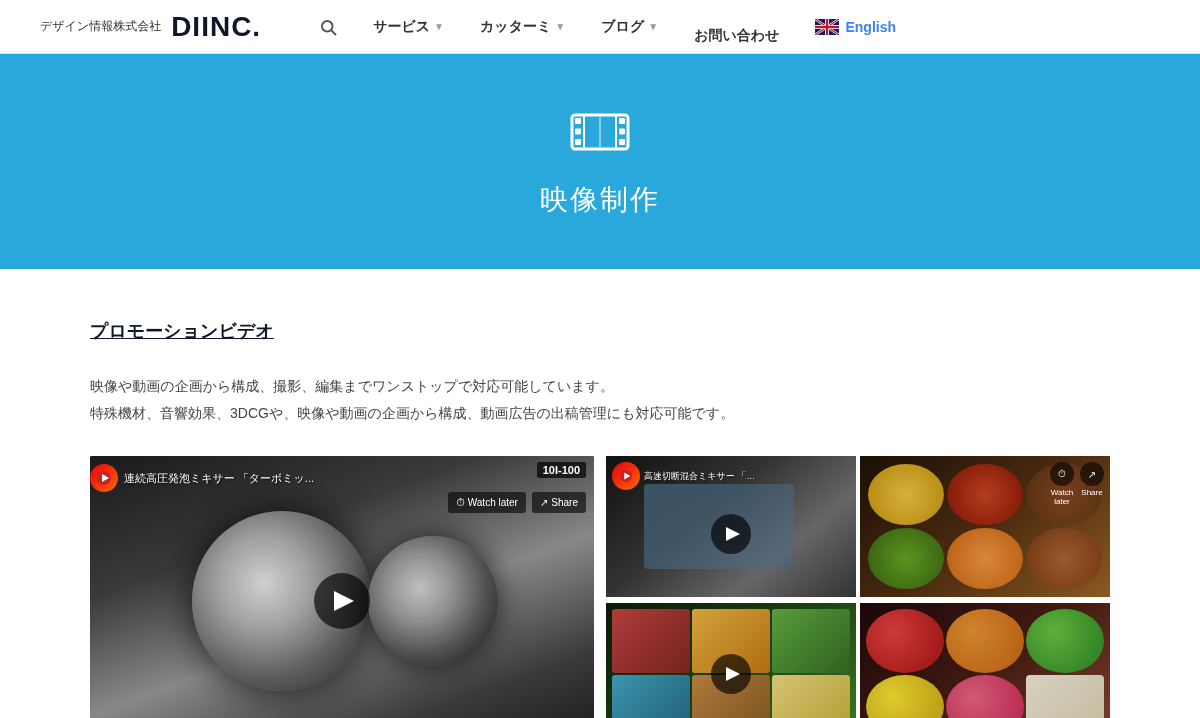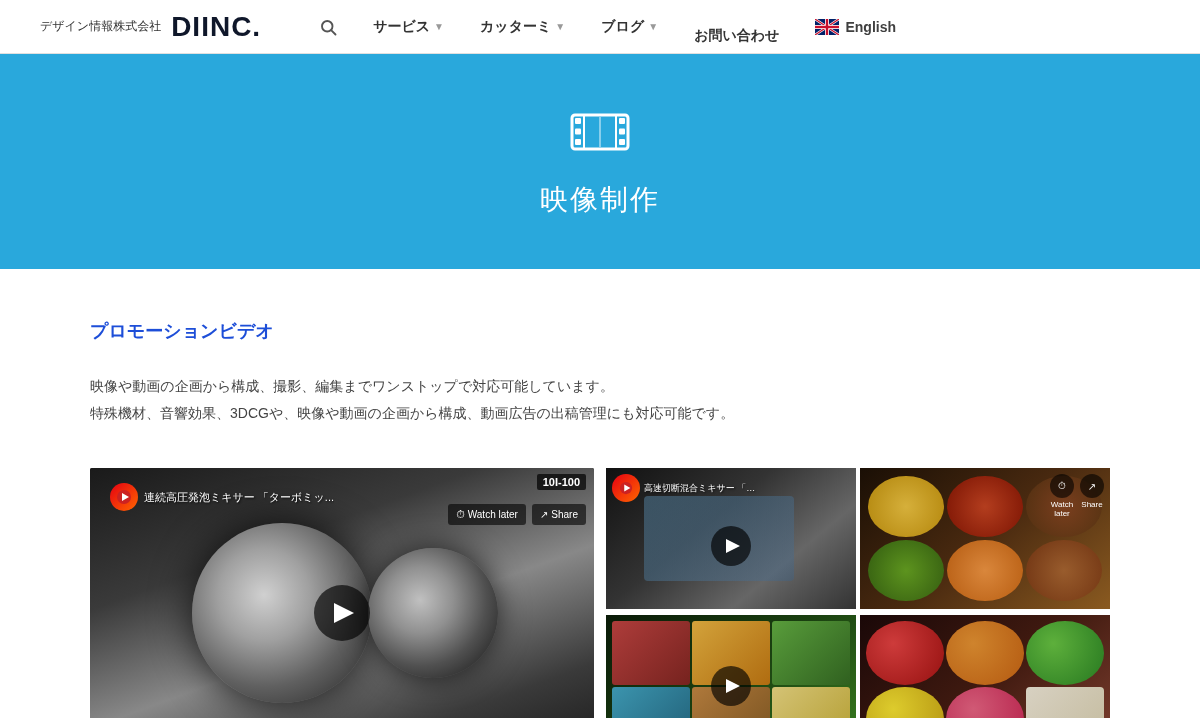--- a/index.html
+++ b/index.html
@@ -65,21 +65,21 @@
       padding: 0 18px;
       margin-top: 18px;
     }
     .nav-english {
       display: flex;
       align-items: center;
       gap: 6px;
       padding: 0 18px;
       cursor: pointer;
       font-size: 14px;
-      color: #404040;
+      color: #3b82f6;
     }
 
     
     .hero-banner {
       background: #29a8dc;
       display: flex;
       flex-direction: column;
       align-items: center;
       justify-content: flex-end;
       padding: 50px 0;
@@ -101,30 +101,31 @@
     
     .main-content {
       max-width: 1100px;
       margin: 0 auto;
       padding: 50px 40px 40px;
     }
 
     .section-title {
       font-size: 18px;
       font-weight: bold;
-      color: #1d4ed8;
+      color: #0f172a;
       margin-bottom: 20px;
       padding-bottom: 10px;
+      text-decoration: underline;
     }
 
     .section-description {
       font-size: 14px;
       color: #444;
       line-height: 1.9;
-      margin-bottom: 42px;
+      margin-bottom: 30px;
     }
 
     
     .video-grid {
       display: flex;
       gap: 12px;
     }
     .video-left {
       flex: 1;
       max-width: 510px;
@@ -160,25 +161,25 @@
     .video-thumb-inner {
       width: 100%;
       height: 100%;
       position: relative;
       overflow: hidden;
     }
 
     
     .video-overlay-top {
       position: absolute;
-      top: 7px; left: 0; right: 0;
+      top: 0; left: 0; right: 0;
       display: flex;
       align-items: flex-start;
       justify-content: space-between;
-      padding: 8px 20px;
+      padding: 8px 0;
     }
     .video-channel-badge {
       display: flex;
       align-items: center;
       gap: 6px;
     }
     .channel-icon {
       width: 28px;
       height: 28px;
       border-radius: 50%;

